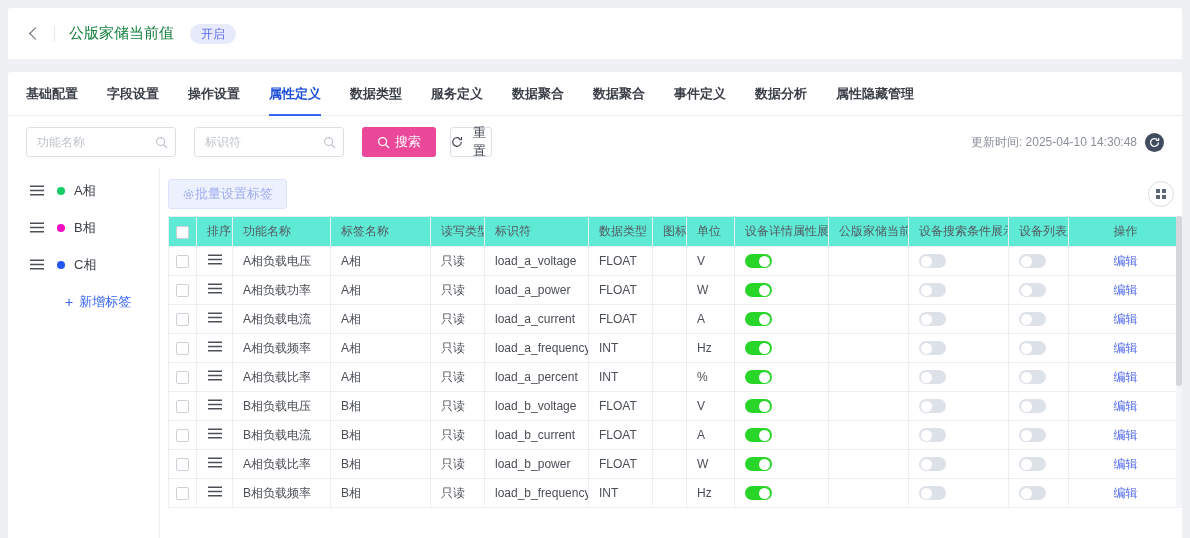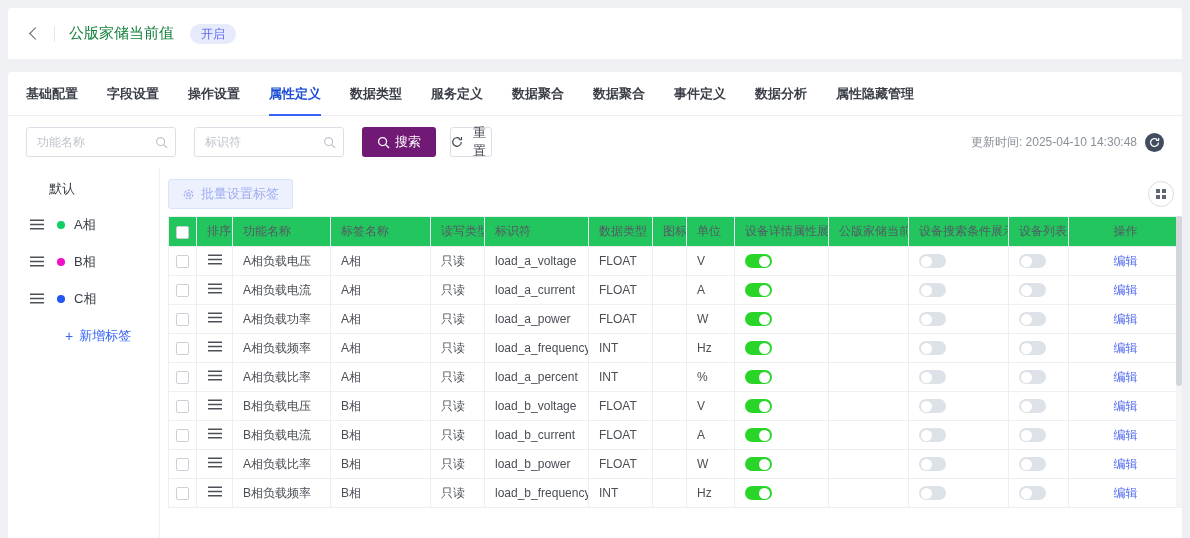--- a/index.html
+++ b/index.html
@@ -41,21 +41,21 @@
   .filter-row { display:flex; align-items:center; height:52px; padding:0 18px; }
   .f-input { position:relative; width:150px; height:30px; margin-right:18px; }
   .f-input input {
     width:100%; height:100%; border:1px solid #dcdfe6; border-radius:3px; outline:none;
     font-size:12px; padding:0 26px 0 10px; color:#333;
     font-family:"Liberation Sans","DejaVu Sans",sans-serif;
   }
   .f-input input::placeholder { color:#bfc4cc; }
   .f-input .mag { position:absolute; right:8px; top:8px; color:#c0c4cc; }
   .btn { height:30px; border-radius:3px; font-size:13px; display:inline-flex; align-items:center; justify-content:center; cursor:pointer; gap:5px; }
-  .btn-search { background:#701a75; color:#fff; width:74px; border:none; margin-right:14px; }
+  .btn-search { background:#ec4899; color:#fff; width:74px; border:none; margin-right:14px; }
   .btn-reset { background:#fff; color:#3f444c; width:42px; border:1px solid #dcdfe6; }
   .filter-spacer { flex:1; }
   .update-time { font-size:12px; color:#8a8f99; margin-right:8px; }
   .update-icon {
     width:19px; height:19px; border-radius:50%; background:#414c5e; display:inline-flex;
     align-items:center; justify-content:center; color:#fff; cursor:pointer;
   }
 
   .content { display:flex; height:100%; }
 
@@ -69,37 +69,37 @@
   .tag-dot { width:8px; height:8px; border-radius:50%; margin-right:9px; }
   .add-tag { height:37px; display:flex; align-items:center; padding-left:57px; font-size:13px; color:#3664f4; cursor:pointer; }
   .add-tag .plus { margin-right:6px; font-size:14px; }
 
   
   .right-pane { flex:1; padding:8px 0 0 8px; position:relative; min-width:0; }
   .pane-toolbar { display:flex; align-items:center; height:36px; margin-bottom:4px; }
   .btn-batch {
     height:30px; padding:0 13px; font-size:13px; border-radius:3px;
     background:#edf1fd; color:#9fadf3; border:1px solid #dbe2fb;
-    display:inline-flex; align-items:center; gap:6px; cursor:not-allowed;
+    display:inline-flex; align-items:center; cursor:not-allowed;
   }
   .toolbar-spacer { flex:1; }
   .col-setting-btn {
     width:26px; height:26px; border-radius:50%; border:1px solid #dadde2; background:#fff;
     display:inline-flex; align-items:center; justify-content:center; cursor:pointer; margin-right:8px; color:#5f6673;
   }
 
   
   .table-wrap { position:relative; }
   table { border-collapse:collapse; table-layout:fixed; width:1014px; }
   th, td {
     border:1px solid #ebeef2; font-weight:normal; font-size:12px; color:#4a4e55;
     height:30px; padding:0 10px; text-align:left; white-space:nowrap; overflow:hidden;
   }
   td { height:29px; }
-  th { background:#22c55e; color:#555a63; }
+  th { background:#5eead4; color:#555a63; }
   th.c, td.c { text-align:center; padding:0 4px; }
   .cb { display:inline-block; width:13px; height:13px; border:1px solid #ccd0d6; border-radius:2px; background:#fff; vertical-align:middle; cursor:pointer; }
   .toggle { display:inline-block; width:27px; height:14px; border-radius:8px; position:relative; cursor:pointer; vertical-align:middle; }
   .toggle .knob { position:absolute; top:1.5px; width:11px; height:11px; border-radius:50%; background:#fff; }
   .toggle.on { background:#2ad52a; }
   .toggle.on .knob { right:2px; }
   .toggle.off { background:#dde1e8; }
   .toggle.off .knob { left:2px; }
   .edit-link { color:#4f68f0; cursor:pointer; }
   td.action-cell, th.action-cell { text-align:center; box-shadow:-5px 0 6px -5px rgba(0,0,0,.08); }
@@ -178,23 +178,20 @@
       <svg width="11" height="11" viewBox="0 0 14 14">
           <path d="M12 7a5 5 0 1 1-1.6-3.7" fill="none" stroke="currentColor" stroke-width="1.6"></path>
           <path d="M12.2 1.2v3.2H9" fill="none" stroke="currentColor" stroke-width="1.6"></path>
         </svg>
     </span>
   </div>
 
   <div class="content">
 
     <div class="sidebar">
-      <div class="side-item">
-        <span>默认</span>
-      </div>
       <div id="tag-list">
           <div class="tag-item">
             <span class="drag-handle">
               <svg width="14" height="11" viewBox="0 0 14 11">
                 <path d="M0 1.2h14M0 5.5h14M0 9.8h14" stroke="#4c5158" stroke-width="1.5"></path>
               </svg>
             </span>
             <span class="tag-dot" style="background:#13ce66"></span>
             <span>A相</span>
           </div>
@@ -304,47 +301,47 @@
                 <td><span class="toggle off"><span class="knob"></span></span></td>
                 <td class="action-cell"><span class="edit-link">编辑</span></td>
               </tr>
               <tr>
                 <td class="c"><span class="cb"></span></td>
                 <td class="c"><span class="drag-handle" style="margin:0">
                     <svg width="14" height="11" viewBox="0 0 14 11">
                       <path d="M0 1.2h14M0 5.5h14M0 9.8h14" stroke="#4c5158" stroke-width="1.5"></path>
                     </svg>
                   </span></td>
+                <td>A相负载功率</td>
+                <td>A相</td>
+                <td>只读</td>
+                <td>load_a_power</td>
+                <td>FLOAT</td>
+                <td></td>
+                <td>W</td>
+                <td><span class="toggle on"><span class="knob"></span></span></td>
+                <td></td>
+                <td><span class="toggle off"><span class="knob"></span></span></td>
+                <td><span class="toggle off"><span class="knob"></span></span></td>
+                <td class="action-cell"><span class="edit-link">编辑</span></td>
+              </tr>
+              <tr>
+                <td class="c"><span class="cb"></span></td>
+                <td class="c"><span class="drag-handle" style="margin:0">
+                    <svg width="14" height="11" viewBox="0 0 14 11">
+                      <path d="M0 1.2h14M0 5.5h14M0 9.8h14" stroke="#4c5158" stroke-width="1.5"></path>
+                    </svg>
+                  </span></td>
                 <td>A相负载电流</td>
                 <td>A相</td>
                 <td>只读</td>
                 <td>load_a_current</td>
                 <td>FLOAT</td>
                 <td></td>
                 <td>A</td>
-                <td><span class="toggle on"><span class="knob"></span></span></td>
-                <td></td>
-                <td><span class="toggle off"><span class="knob"></span></span></td>
-                <td><span class="toggle off"><span class="knob"></span></span></td>
-                <td class="action-cell"><span class="edit-link">编辑</span></td>
-              </tr>
-              <tr>
-                <td class="c"><span class="cb"></span></td>
-                <td class="c"><span class="drag-handle" style="margin:0">
-                    <svg width="14" height="11" viewBox="0 0 14 11">
-                      <path d="M0 1.2h14M0 5.5h14M0 9.8h14" stroke="#4c5158" stroke-width="1.5"></path>
-                    </svg>
-                  </span></td>
-                <td>A相负载功率</td>
-                <td>A相</td>
-                <td>只读</td>
-                <td>load_a_power</td>
-                <td>FLOAT</td>
-                <td></td>
-                <td>W</td>
                 <td><span class="toggle on"><span class="knob"></span></span></td>
                 <td></td>
                 <td><span class="toggle off"><span class="knob"></span></span></td>
                 <td><span class="toggle off"><span class="knob"></span></span></td>
                 <td class="action-cell"><span class="edit-link">编辑</span></td>
               </tr>
               <tr>
                 <td class="c"><span class="cb"></span></td>
                 <td class="c"><span class="drag-handle" style="margin:0">
                     <svg width="14" height="11" viewBox="0 0 14 11">

